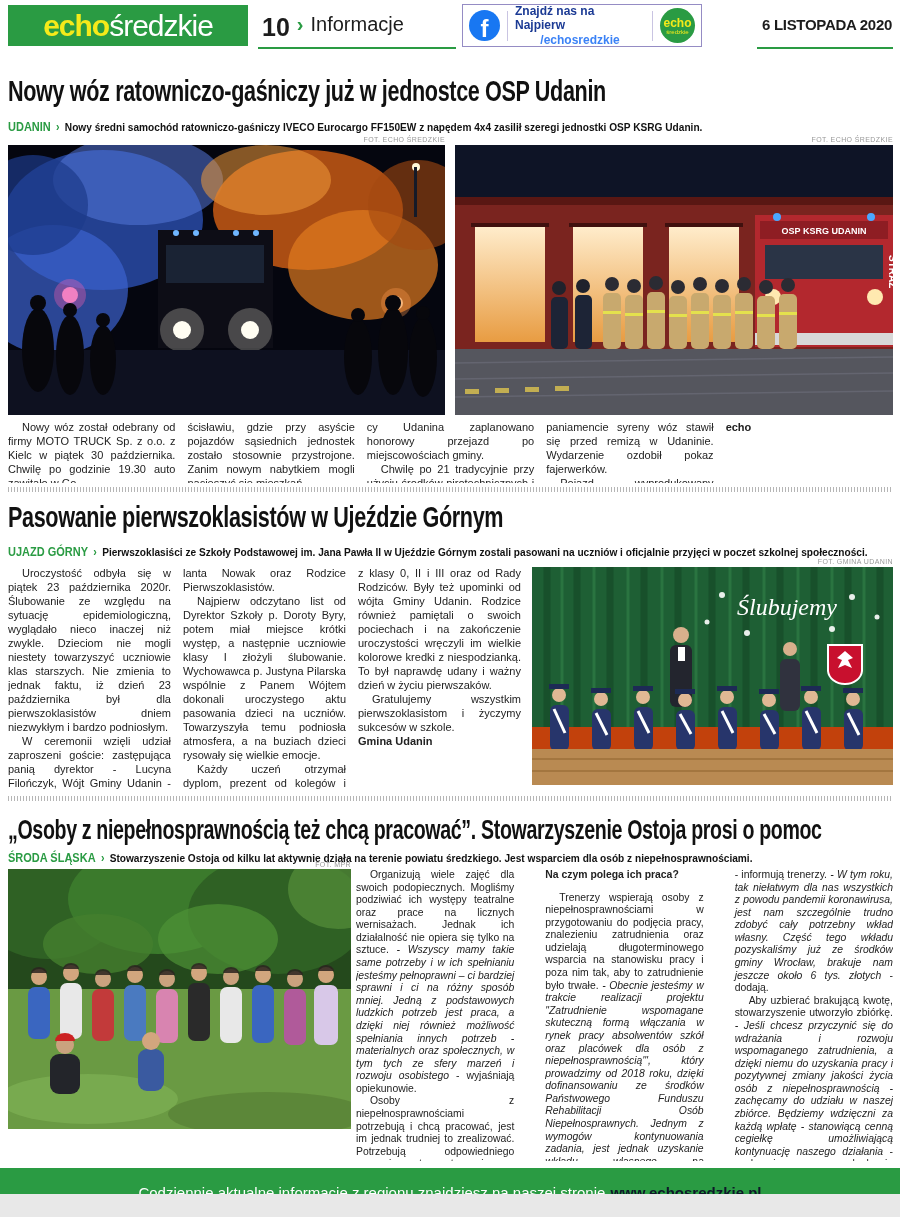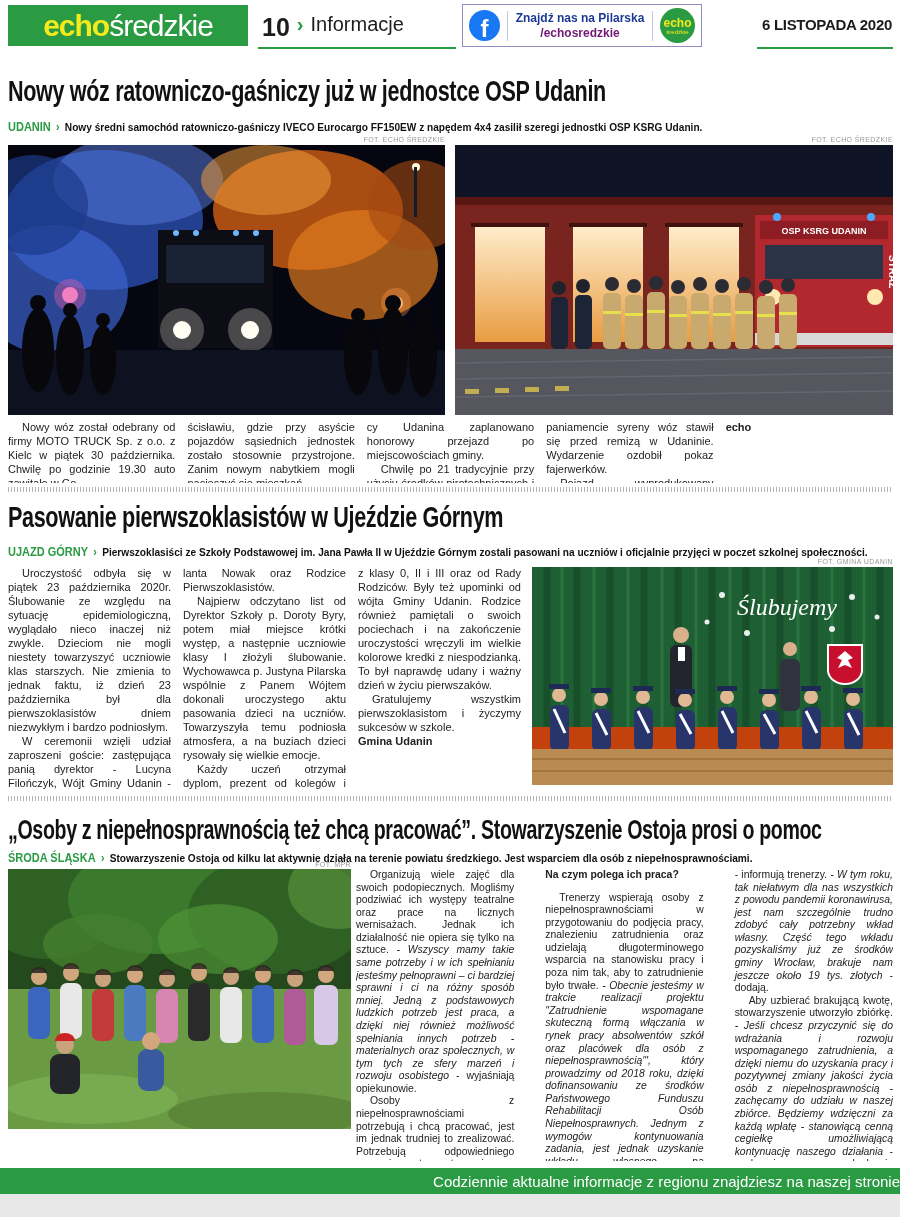--- a/index.html
+++ b/index.html
@@ -29,21 +29,21 @@
     padding:0 6px; gap:7px; cursor:pointer; text-decoration:none;
   }
   .fb-circle{
     width:31px; height:31px; border-radius:50%; background:#1877f2; flex:0 0 auto;
     color:#fff; font-weight:bold; font-size:24px; display:flex; align-items:flex-end; justify-content:center;
     overflow:hidden; line-height:0.95;
   }
   .fb-sep{ width:1px; height:30px; background:#c9c4e2; flex:0 0 auto; }
   .fb-text{ flex:1; display:flex; flex-direction:column; align-items:center; line-height:1.2; }
   .fb-l1{ color:#1b3a94; font-weight:bold; font-size:12px; }
-  .fb-l2{ color:#701a75; font-weight:bold; font-size:12px; }
+  .fb-l2{ color:#3b82f6; font-weight:bold; font-size:12px; }
   .mini-logo{
     width:35px; height:35px; border-radius:50%; background:#2a9b43; flex:0 0 auto;
     display:flex; flex-direction:column; align-items:center; justify-content:center; line-height:1;
   }
   .ml-echo{ color:#f5ea1a; font-weight:bold; font-size:12px; }
   .ml-region{ color:#f5ea1a; font-size:6px; }
   .date{ position:absolute; right:8px; top:16px; font-size:15px; font-weight:bold; letter-spacing:-0.3px; }
   
   .headline{ position:absolute; white-space:nowrap; font-weight:bold; color:#111;
              transform-origin:0 50%; letter-spacing:-0.5px; }
@@ -79,21 +79,21 @@
   .a1-body{ left:8px; top:421px; width:885px; height:62px; gap:12px; overflow:hidden; }
   .a2-body{ left:8px; top:567px; width:513px; height:226px; gap:12px; overflow:hidden; }
   .a3-body{ left:356px; top:869px; width:537px; height:292px; gap:31px; overflow:hidden; }
   .a3-body p{ font-size:10.4px; line-height:1.21; }
   .dotsep{ position:absolute; left:8px; width:885px; height:5px;
            background:repeating-linear-gradient(90deg,#b5b5b5 0 1px, transparent 1px 3px); }
   .sep1{ top:487px; } .sep2{ top:796px; }
   
   .footer{
     position:absolute; left:0; top:1168px; width:900px; height:49px; background:#2a9b43;
-    color:#fff; display:flex; align-items:flex-end; justify-content:center; gap:5px; font-size:15px;flex-direction:column;
+    color:#fff; display:flex; align-items:center; justify-content:center; gap:5px; font-size:15px;
   }
   .footer .url{ font-weight:bold; color:#0f172a; cursor:pointer; }
 </style>
 </head>
 <body>
 
 <div class="page">
 
   <div class="logo-box">
     <span class="logo-echo">echo</span>
@@ -104,21 +104,21 @@
     <span class="chev">›</span>
     <span class="section">Informacje</span>
   </div>
   <div class="rule rule-left"></div>
   <div class="fb-badge">
     <span class="fb-circle">
         <span>f</span>
       </span>
     <span class="fb-sep"></span>
     <span class="fb-text">
-      <span class="fb-l1">Znajdź nas na Pilarska</span>
+      <span class="fb-l1">Znajdź nas na Najpierw</span>
       <span class="fb-l2">/echosredzkie</span>
     </span>
     <span class="fb-sep"></span>
     <span class="mini-logo">
       <span class="ml-echo">echo</span>
       <span class="ml-region">średzkie</span>
     </span>
   </div>
   <div class="date">6 LISTOPADA 2020</div>
   <div class="rule rule-right"></div>
@@ -473,21 +473,21 @@
   <div class="body-row a3-body">
     <div class="col">
       <p class="ind"><span>Organizują wiele zajęć dla swoich podopiecznych. Mogliśmy podziwiać ich występy teatralne oraz prace na licznych wernisażach. Jednak ich działalność nie opiera się tylko na sztuce. </span><span class="it">- Wszyscy mamy takie same potrzeby i w ich spełnianiu jesteśmy pełnoprawni – ci bardziej sprawni i ci na różny sposób mniej. Jedną z podstawowych ludzkich potrzeb jest praca, a dzięki niej również możliwość spełniania innych potrzeb - materialnych oraz społecznych, w tym tych ze sfery marzeń i rozwoju osobistego</span><span> - wyjaśniają opiekunowie.</span></p>
       <p class="ind">Osoby z niepełnosprawnościami potrzebują i chcą pracować, jest im jednak trudniej to zrealizować. Potrzebują odpowiedniego wsparcia ze strony otoczenia.</p>
     </div>
     <div class="col">
       <p class="subhead">Na czym polega ich praca?</p>
       <p class="ind"><span>Trenerzy wspierają osoby z niepełnosprawnościami w przygotowaniu do podjęcia pracy, znalezieniu zatrudnienia oraz udzielają długoterminowego wsparcia na stanowisku pracy i poza nim tak, aby to zatrudnienie było trwałe. </span><span class="it">- Obecnie jesteśmy w trakcie realizacji projektu "Zatrudnienie wspomagane skuteczną formą włączania w rynek pracy absolwentów szkół oraz placówek dla osób z niepełnosprawnością'", który prowadzimy od 2018 roku, dzięki dofinansowaniu ze środków Państwowego Funduszu Rehabilitacji Osób Niepełnosprawnych. Jednym z wymogów kontynuowania zadania, jest jednak uzyskanie wkładu własnego na przeprowadzenie zaplanowanych działań</span></p>
     </div>
     <div class="col">
-      <p><span>- informują trenerzy. </span><span class="it">- W tym roku, tak niełatwym dla nas wszystkich z powodu pandemii koronawirusa, jest nam szczególnie trudno zdobyć cały potrzebny wkład własny.  Część tego wkładu pozyskaliśmy już ze środków gminy Wrocław, brakuje nam jeszcze około 19 tys. złotych</span><span> - dodają.</span></p>
+      <p><span>- informują trenerzy. </span><span class="it">- W tym roku, tak niełatwym dla nas wszystkich z powodu pandemii koronawirusa, jest nam szczególnie trudno zdobyć cały potrzebny wkład własny.  Część tego wkładu pozyskaliśmy już ze środków gminy Wrocław, brakuje nam jeszcze około 6 tys. złotych</span><span> - dodają.</span></p>
       <p class="ind"><span>Aby uzbierać brakującą kwotę, stowarzyszenie utworzyło zbiórkę. </span><span class="it">- Jeśli chcesz przyczynić się do wdrażania i rozwoju wspomaganego zatrudnienia, a dzięki niemu do uzyskania pracy i pozytywnej zmiany jakości życia osób z niepełnosprawnością - zachęcamy do udziału w naszej zbiórce. Będziemy wdzięczni za każdą wpłatę - stanowiącą cenną cegiełkę umożliwiającą kontynuację naszego działania</span><span> - zachęcają członkowie stowarzyszenia.</span></p>
       <p class="sig">echo</p>
     </div>
   </div>
 
   <div class="footer">
     <span>Codziennie aktualne informacje z regionu znajdziesz na naszej stronie</span>
     <span class="url">www.echosredzkie.pl</span>
   </div>
 

